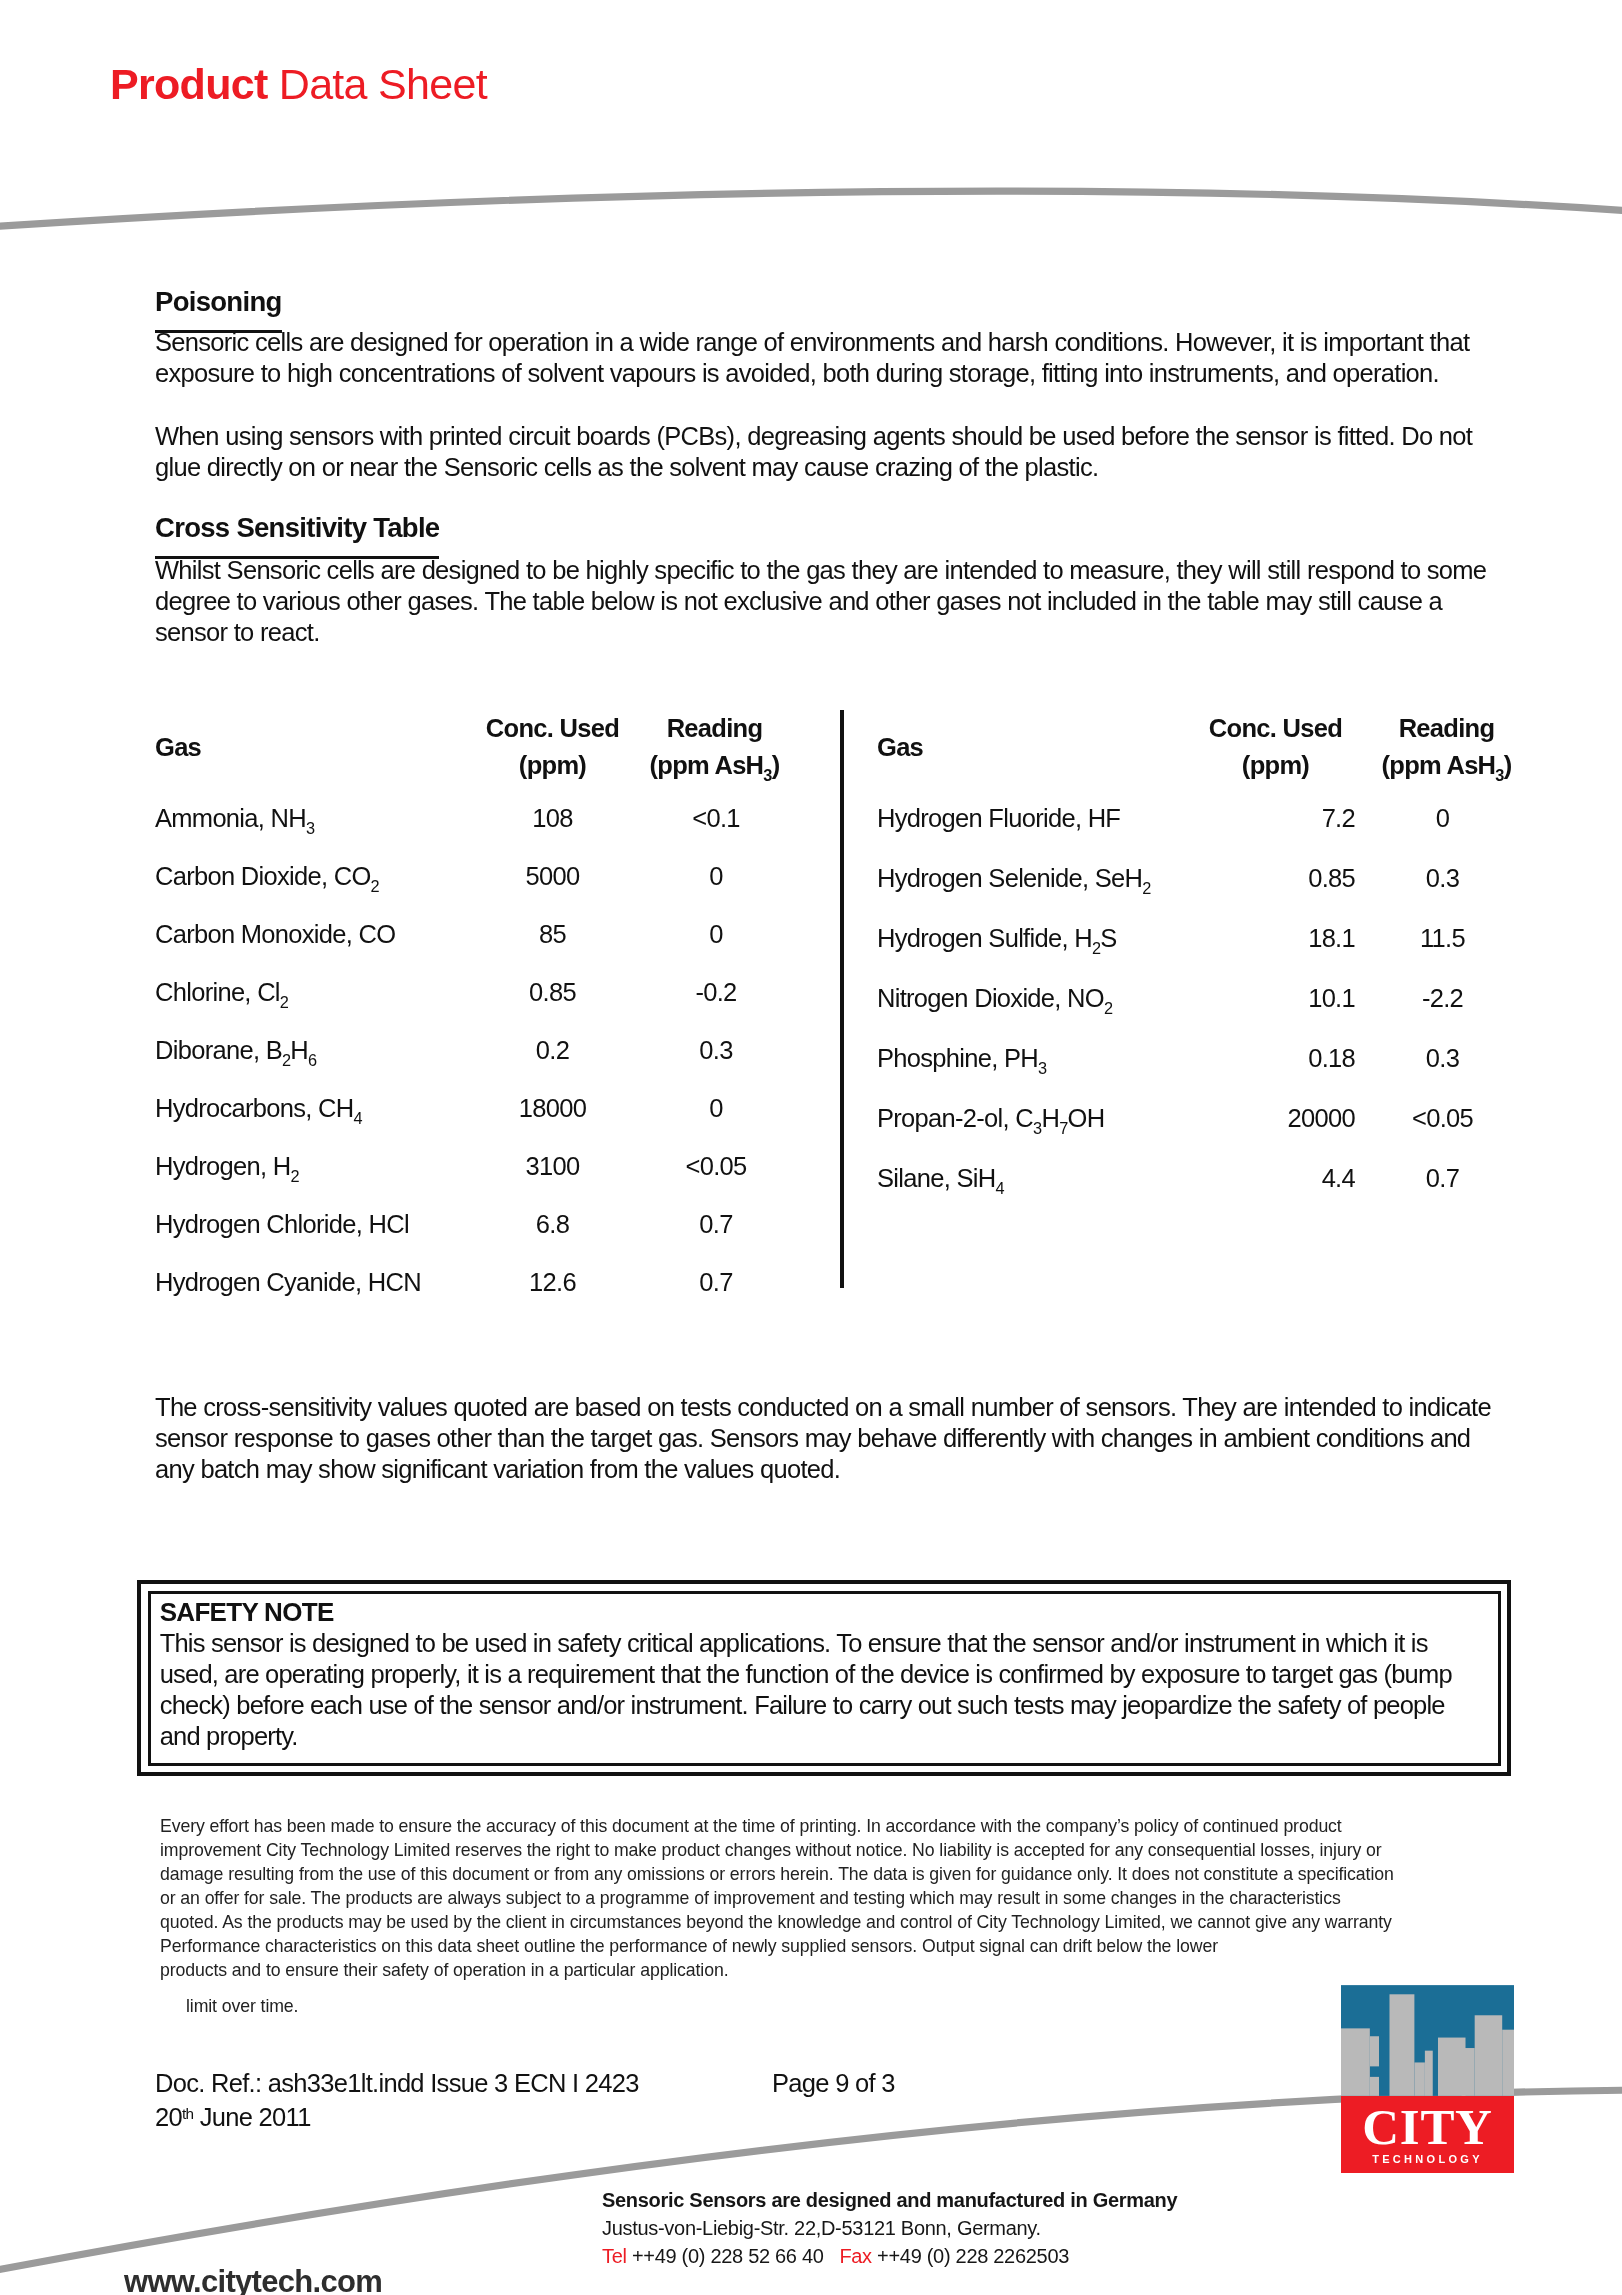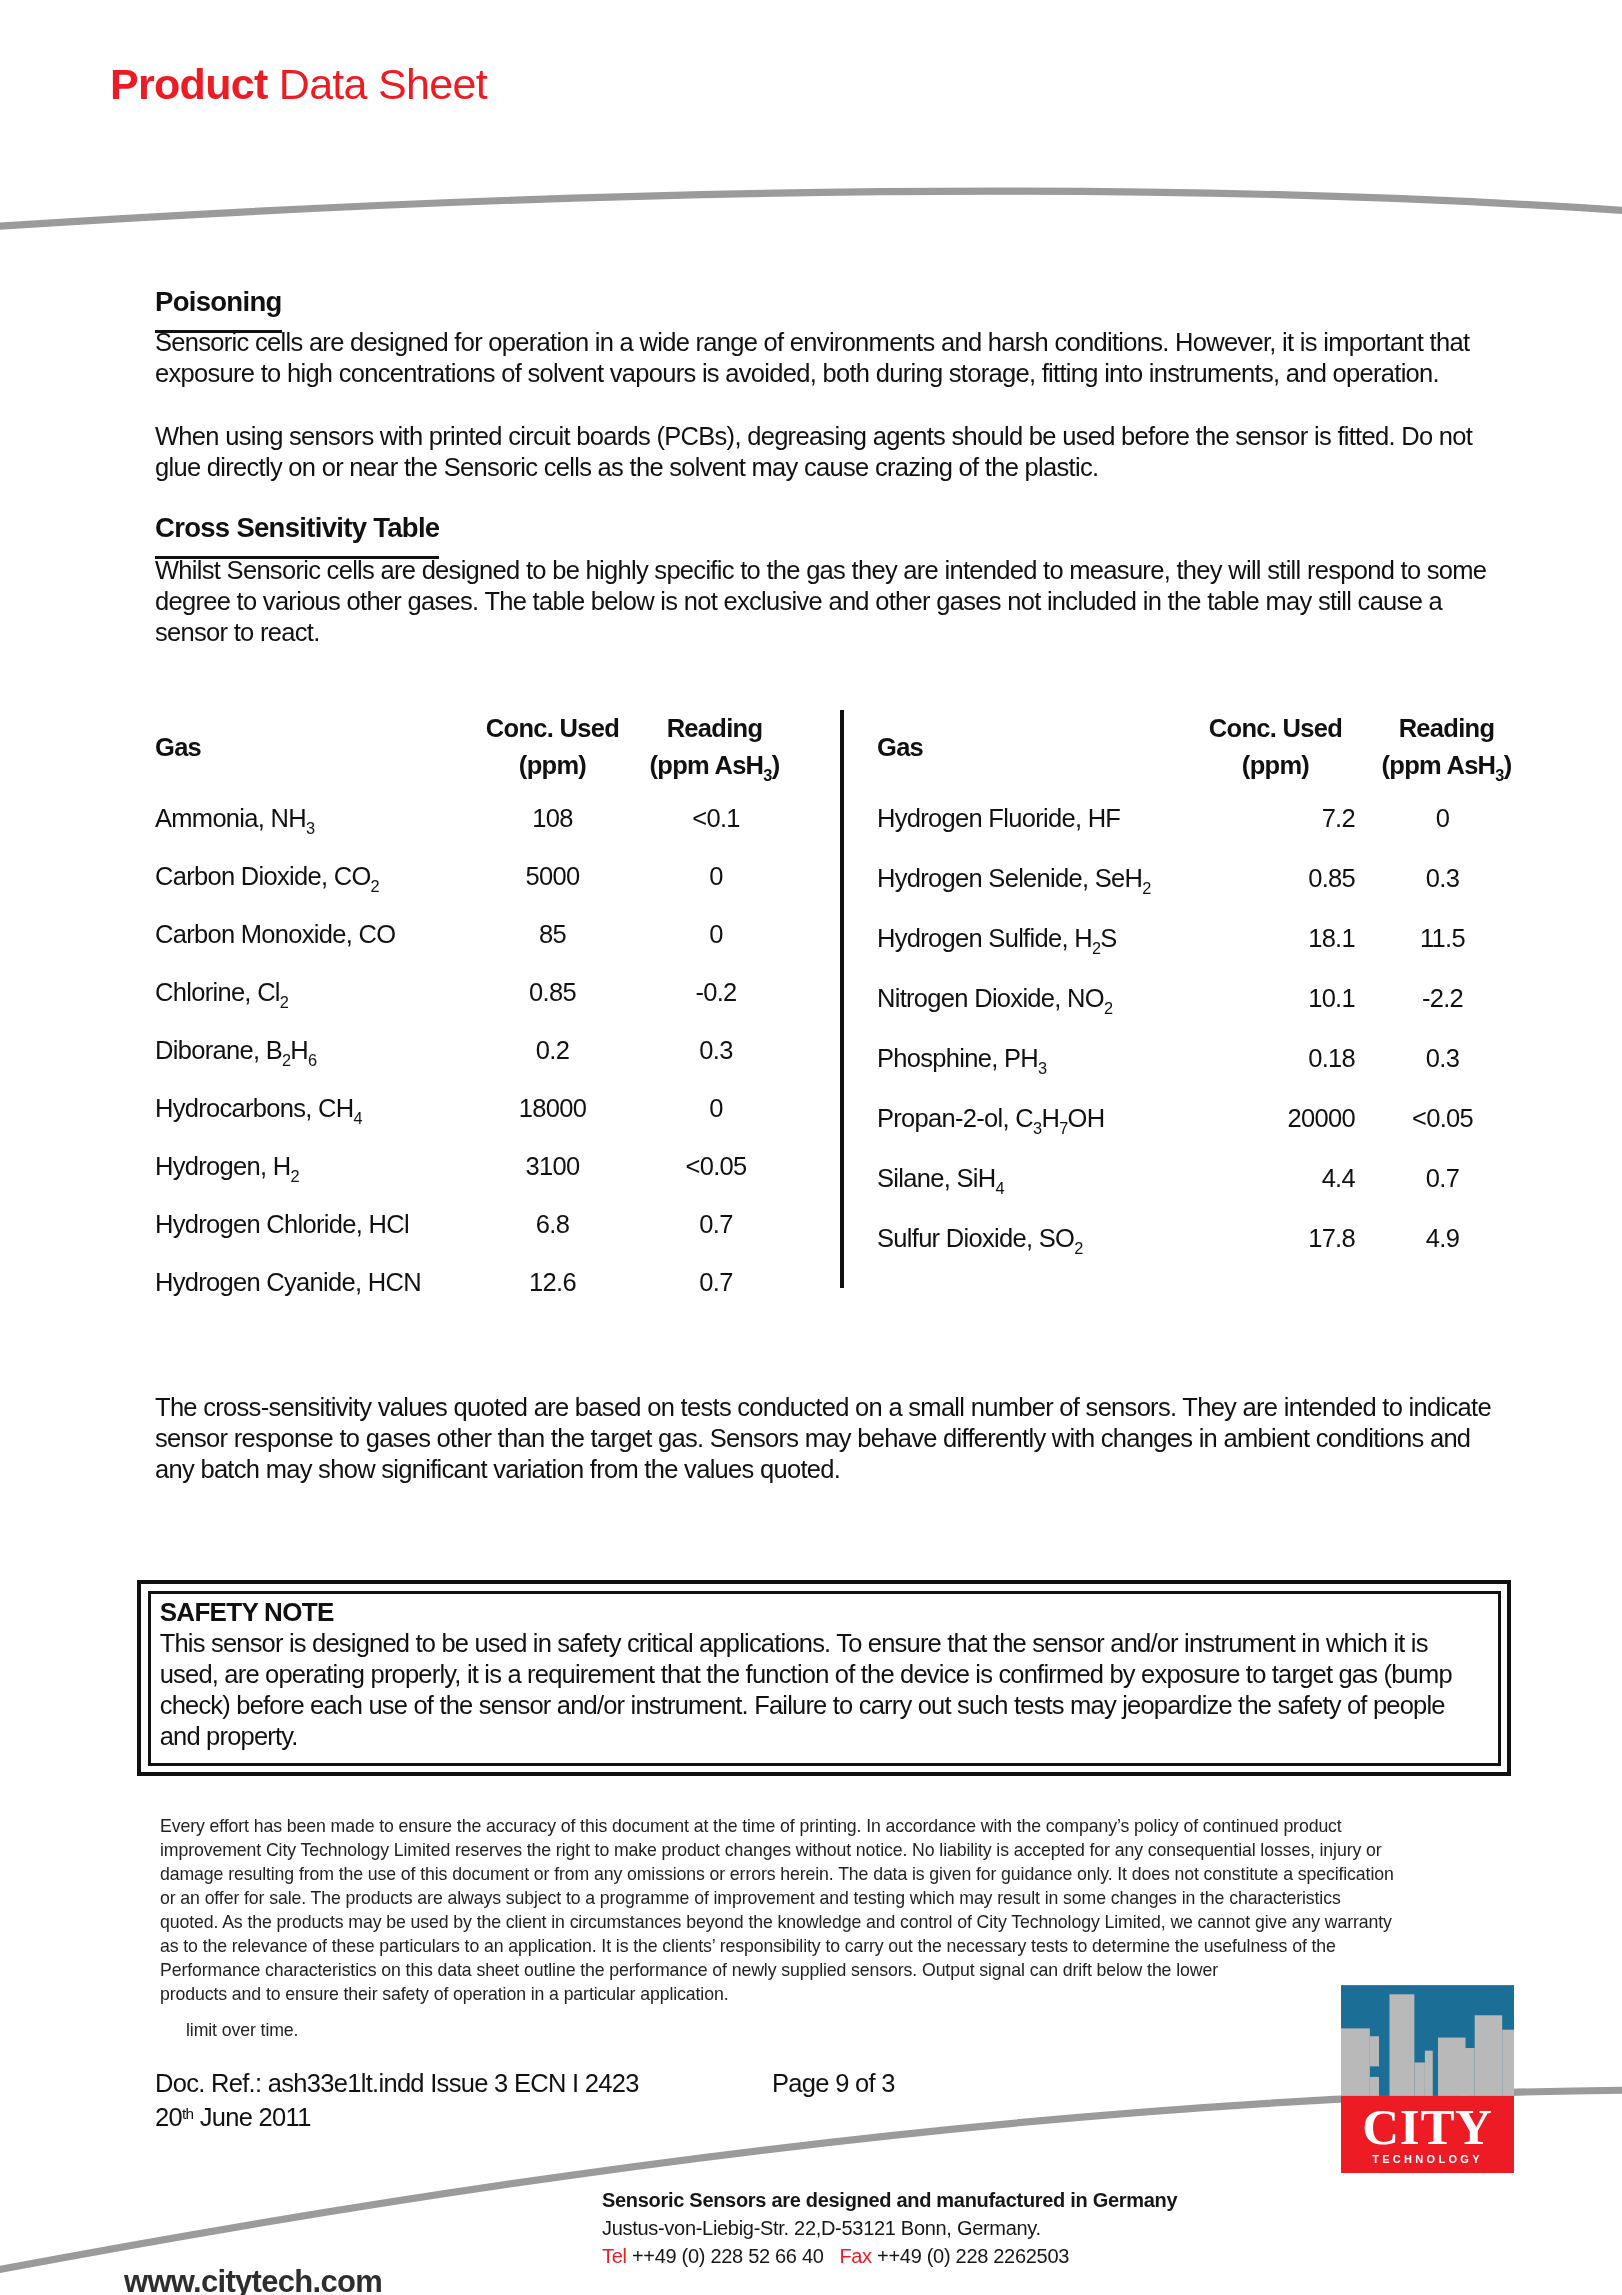--- a/index.html
+++ b/index.html
@@ -183,43 +183,37 @@
         <div class="trow">
           <div class="c-gas">Propan-2-ol, C<sub>3</sub>H<sub>7</sub>OH</div>
           <div class="c-conc">20000</div>
           <div class="c-reading">&lt;0.05</div>
         </div>
         <div class="trow">
           <div class="c-gas">Silane, SiH<sub>4</sub></div>
           <div class="c-conc">4.4</div>
           <div class="c-reading">0.7</div>
         </div>
-        <div class="trow">
-          <div class="c-gas">Sulfur Dioxide, SO<sub>2</sub></div>
-          <div class="c-conc">17.8</div>
-          <div class="c-reading">4.9</div>
-        </div>
       </div>
 
     <div class="body-text" style="top:1392px;">The cross-sensitivity values quoted are based on tests conducted on a small number of sensors. They are intended to indicate sensor response to gases other than the target gas. Sensors may behave differently with changes in ambient conditions and any batch may show significant variation from the values quoted.</div>
 
     <div class="safety-outer">
       <div class="safety-inner">
         <div class="safety-head">SAFETY NOTE</div>
         <div class="safety-body">This sensor is designed to be used in safety critical applications. To ensure that the sensor and/or instrument in which it is used, are operating properly, it is a requirement that the function of the device is confirmed by exposure to target gas (bump check) before each use of the sensor and/or instrument. Failure to carry out such tests may jeopardize the safety of people and property.</div>
       </div>
     </div>
 
     <div class="fine-print">
         <div class="fp-line">Every effort has been made to ensure the accuracy of this document at the time of printing. In accordance with the company’s policy of continued product</div>
         <div class="fp-line">improvement City Technology Limited reserves the right to make product changes without notice. No liability is accepted for any consequential losses, injury or</div>
         <div class="fp-line">damage resulting from the use of this document or from any omissions or errors herein. The data is given for guidance only. It does not constitute a specification</div>
         <div class="fp-line">or an offer for sale. The products are always subject to a programme of improvement and testing which may result in some changes in the characteristics</div>
         <div class="fp-line">quoted. As the products may be used by the client in circumstances beyond the knowledge and control of City Technology Limited, we cannot give any warranty</div>
-        <div class="fp-line">as to the relevance of these particulars to an application. It is the clients’ responsibility to carry out the necessary tests to determine the usefulness of the</div>
         <div class="fp-line">Performance characteristics on this data sheet outline the performance of newly supplied sensors. Output signal can drift below the lower</div>
         <div class="fp-line">products and to ensure their safety of operation in a particular application.</div>
         <div class="fp-line">limit over time.</div>
       </div>
 
     <div class="doc-ref">Doc. Ref.: ash33e1lt.indd Issue 3  ECN I 2423</div>
     <div class="page-num">Page 9 of 3</div>
     <div class="doc-date">20<sup>th</sup> June 2011</div>
     <div class="website">www.citytech.com</div>
 

